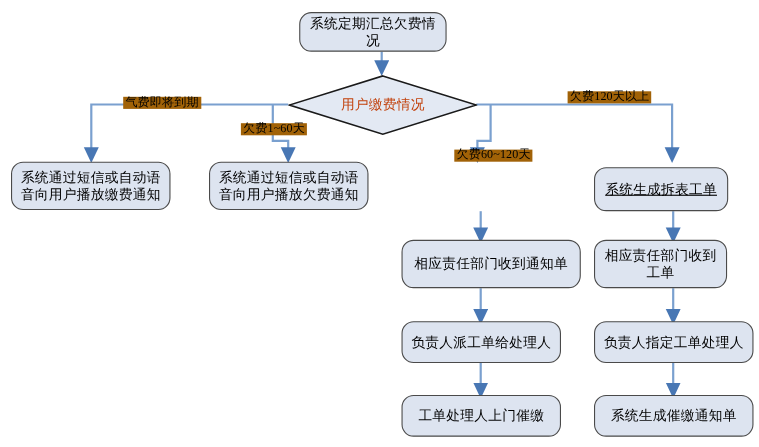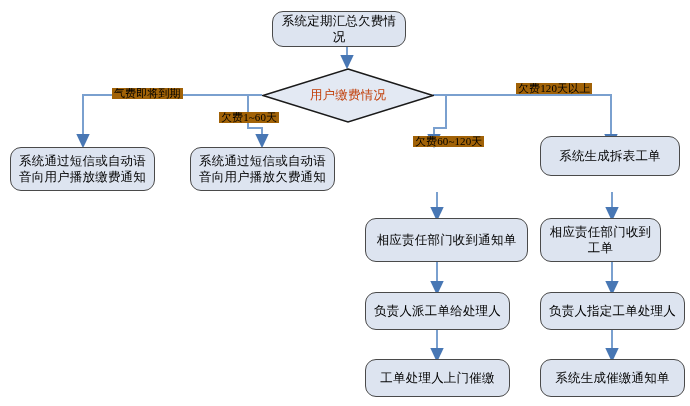--- a/index.html
+++ b/index.html
@@ -138,21 +138,21 @@
   <div class="node" style="left:365px; top:218px; width:163px; height:44px;">
     <span class="node-text">相应责任部门收到通知单</span>
   </div>
   <div class="node" style="left:365px; top:292px; width:145px; height:38px;">
     <span class="node-text">负责人派工单给处理人</span>
   </div>
   <div class="node" style="left:365px; top:359px; width:145px; height:38px;">
     <span class="node-text">工单处理人上门催缴</span>
   </div>
 
-  <div class="node" style="left:540px; top:136px; width:140px; height:40px;">
+  <div class="node" style="left:540px; top:152px; width:122px; height:40px;text-decoration:underline;">
     <span class="node-text">系统生成拆表工单</span>
   </div>
   <div class="node" style="left:540px; top:218px; width:121px; height:44px;">
     <span class="node-text">相应责任部门收到工单</span>
   </div>
   <div class="node" style="left:540px; top:292px; width:145px; height:38px;">
     <span class="node-text">负责人指定工单处理人</span>
   </div>
   <div class="node" style="left:540px; top:359px; width:145px; height:38px;">
     <span class="node-text">系统生成催缴通知单</span>

